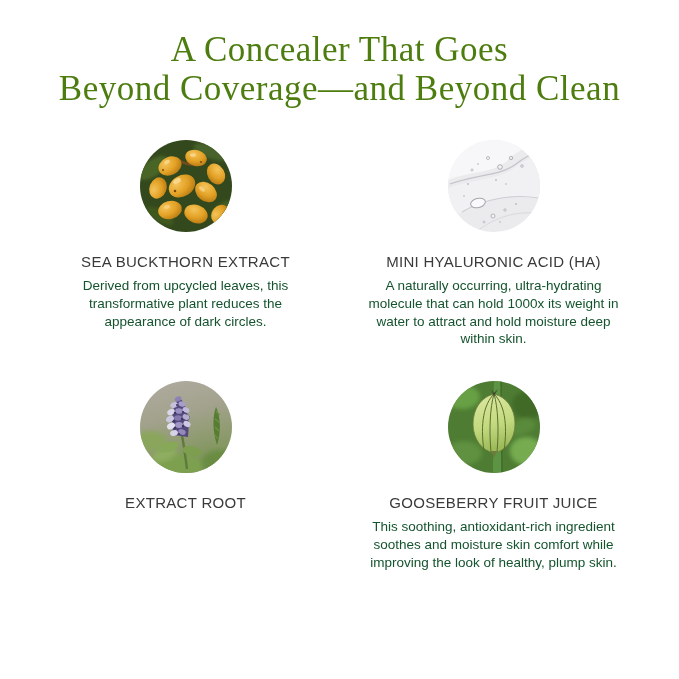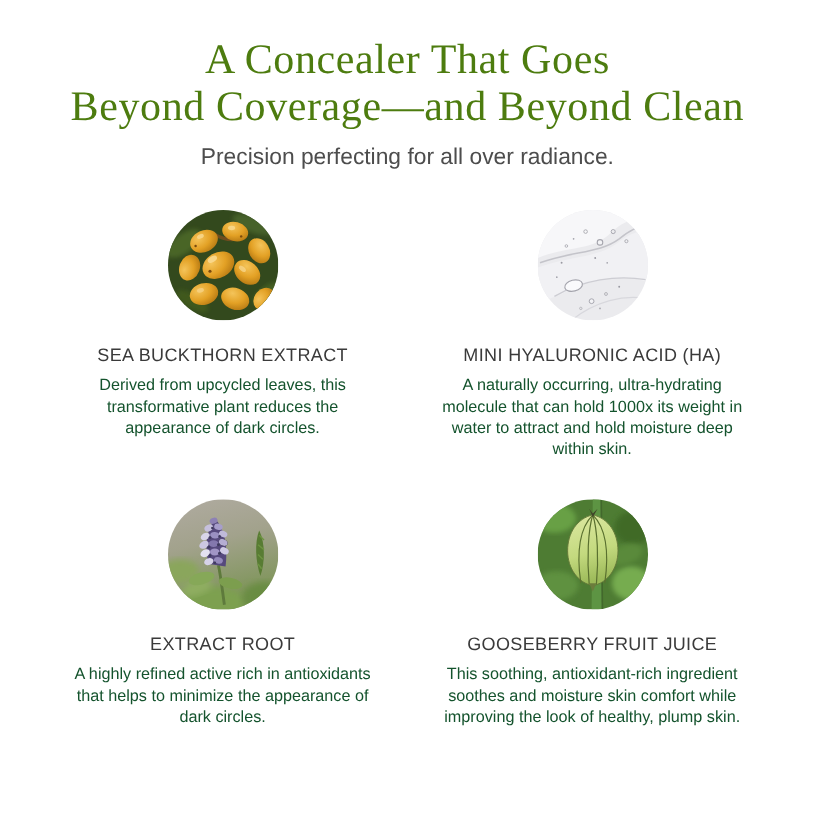--- a/index.html
+++ b/index.html
@@ -69,21 +69,20 @@
 </head>
 <body>
 
 <div class="page">
 
   <header class="hero">
     <h1>
       <span class="line">A Concealer That Goes</span>
       <span class="line">Beyond Coverage—and Beyond Clean</span>
     </h1>
-    <p class="subtitle">Precision perfecting for all over radiance.</p>
   </header>
 
   <div class="grid">
 
     <section class="cell">
       <div class="photo">
         <svg viewBox="0 0 92 92" aria-hidden="true">
           <defs>
             <radialGradient id="berry" cx="35%" cy="30%" r="80%">
               <stop offset="0%" stop-color="#f4c45a"></stop>
@@ -197,21 +196,20 @@
           <circle cx="34" cy="40" r="1.2" fill="#3f3a5e"></circle>
           <circle cx="42" cy="38" r="1.2" fill="#3f3a5e"></circle>
           <circle cx="35" cy="47" r="1.2" fill="#3f3a5e"></circle>
           <circle cx="43" cy="45" r="1.2" fill="#3f3a5e"></circle>
           <circle cx="39" cy="53" r="1.1" fill="#3f3a5e"></circle>
           <ellipse cx="28" cy="66" rx="11" ry="5" fill="#86a858" transform="rotate(-15 28 66)"></ellipse>
           <ellipse cx="52" cy="70" rx="10" ry="4.5" fill="#7c9e4e" transform="rotate(12 52 70)"></ellipse>
         </svg>
       </div>
       <h2 class="ing-name">EXTRACT ROOT</h2>
-      <p class="ing-desc">A highly refined active rich in antioxidants that helps to minimize the appearance of dark circles.</p>
     </section>
 
     <section class="cell">
       <div class="photo">
         <svg viewBox="0 0 92 92" aria-hidden="true">
           <defs>
             <linearGradient id="husk" x1="0" y1="0" x2="0.2" y2="1">
               <stop offset="0%" stop-color="#dde8a2"></stop>
               <stop offset="60%" stop-color="#c3d97e"></stop>
               <stop offset="100%" stop-color="#9cba59"></stop>

